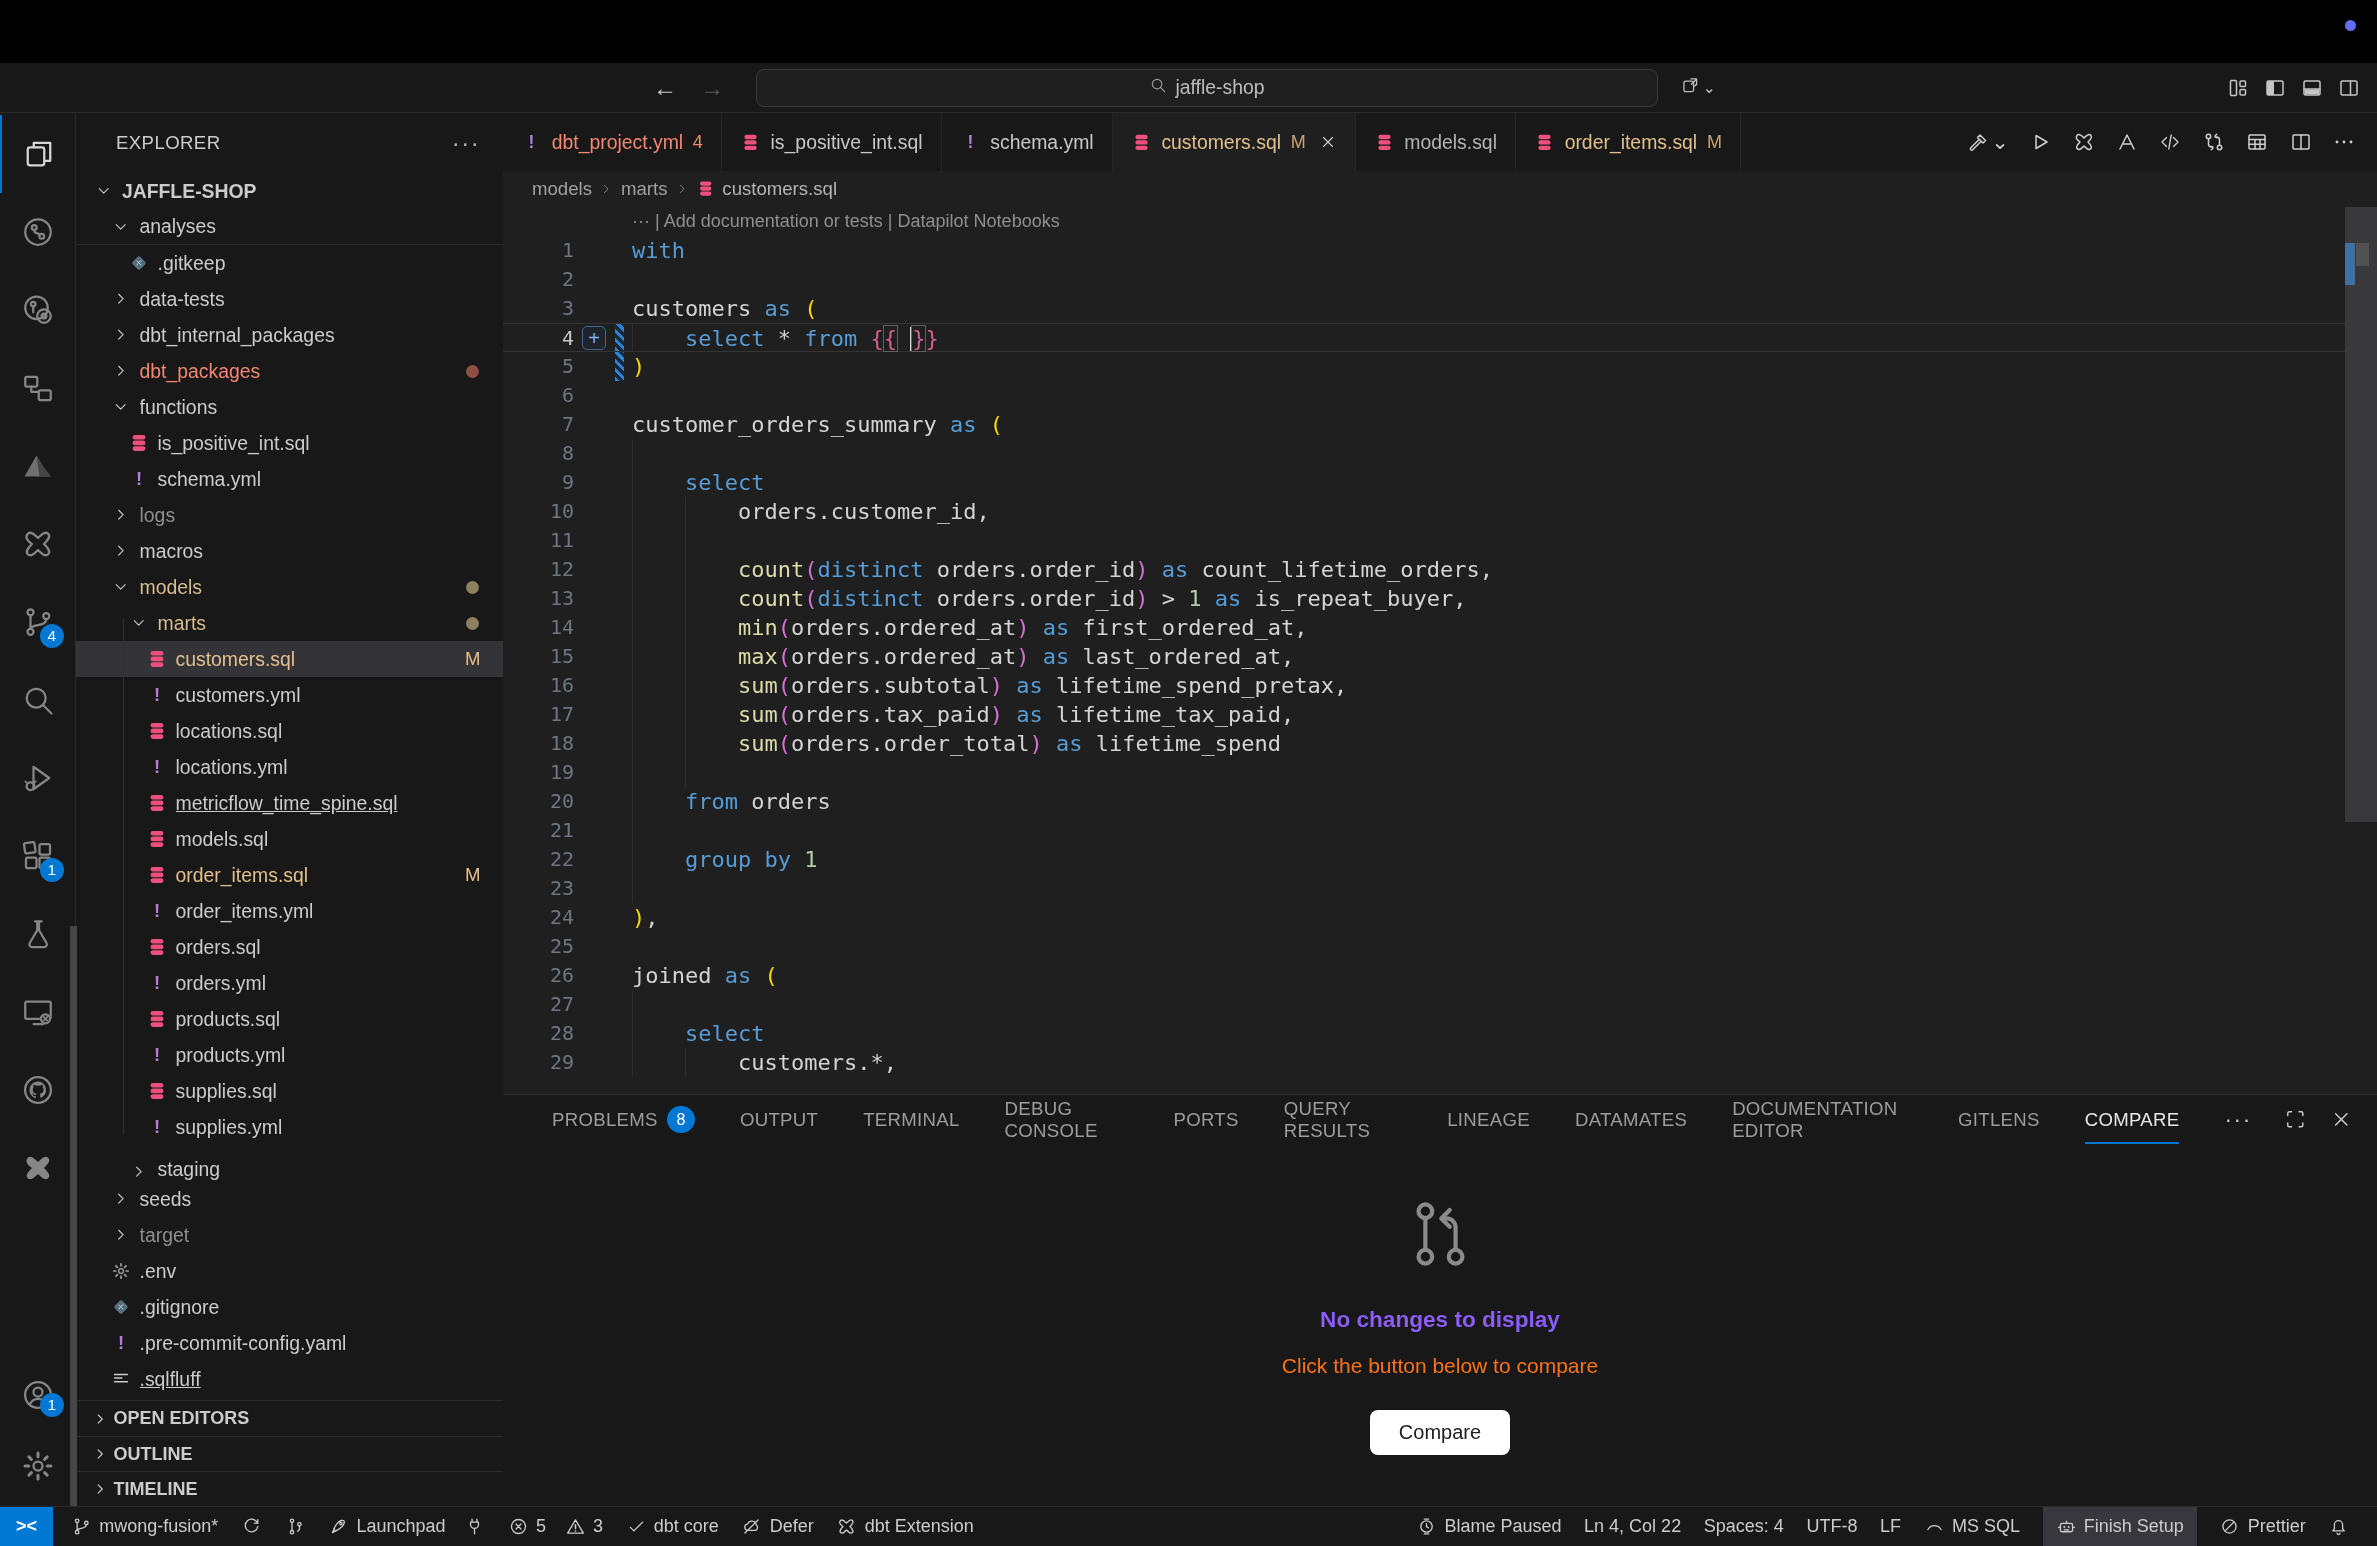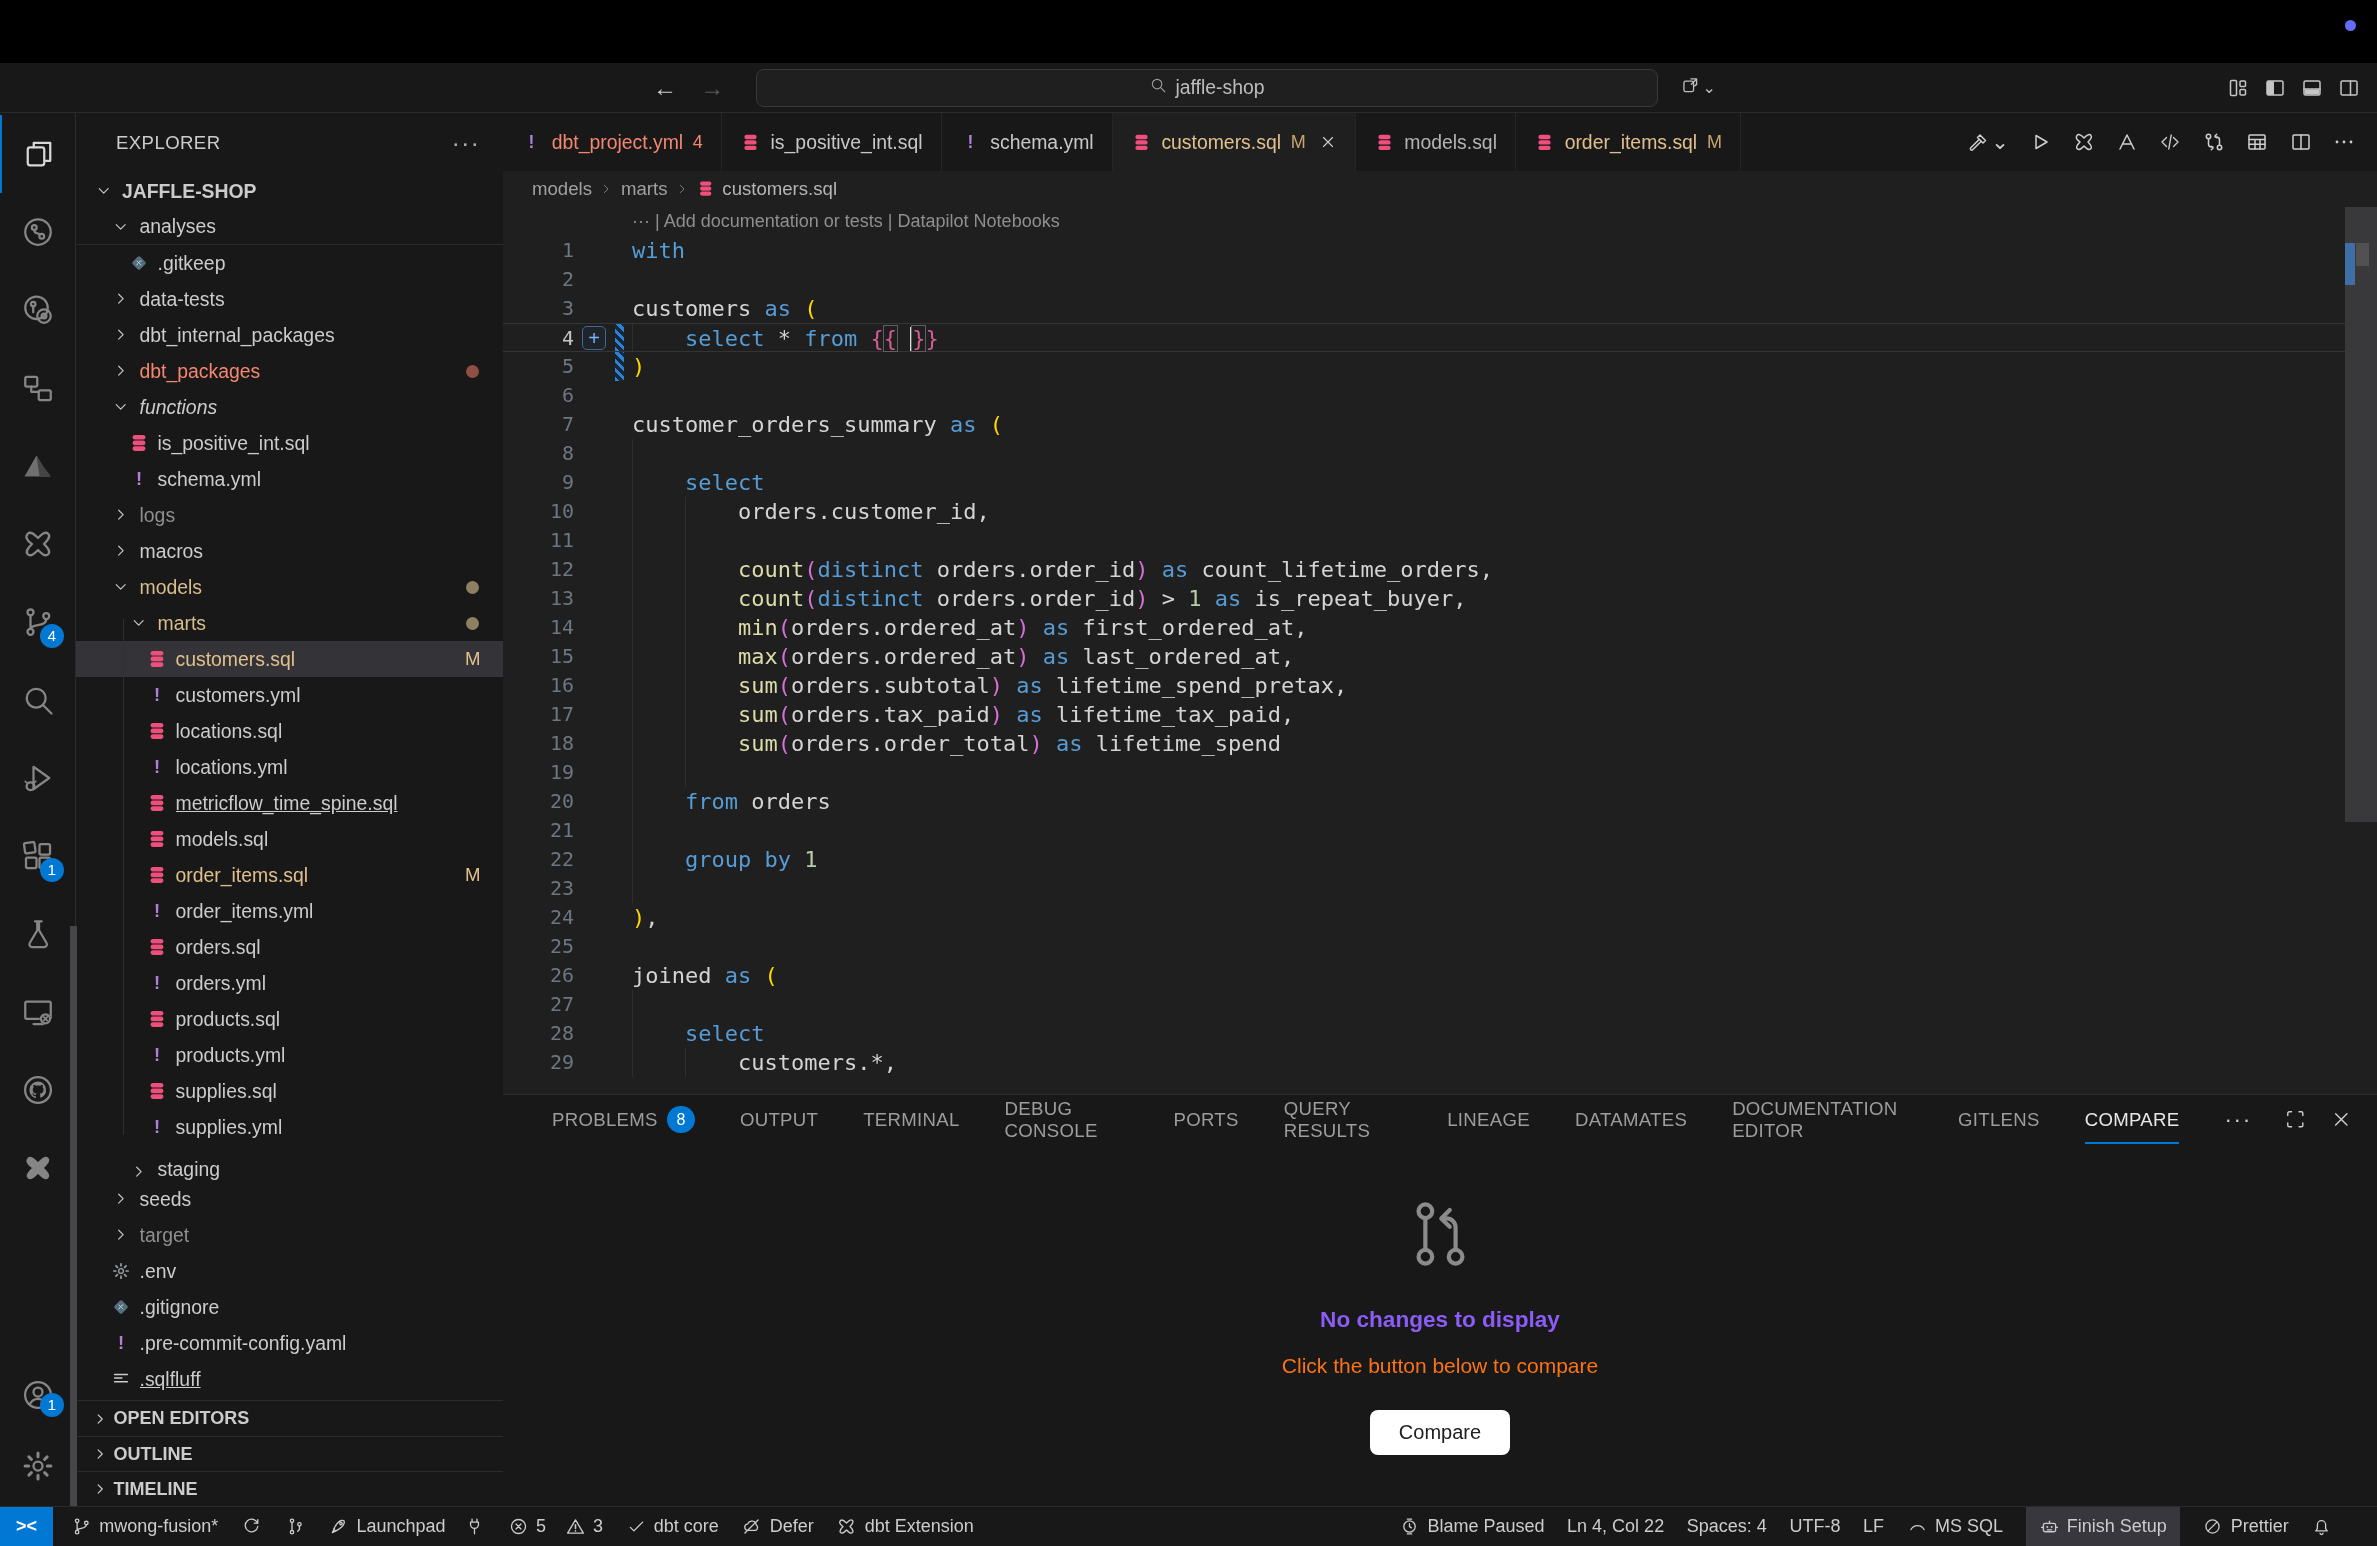--- a/index.html
+++ b/index.html
@@ -99,21 +99,21 @@
   .panel-body { flex:1; display:flex; flex-direction:column; align-items:center; justify-content:center; gap:0; color:#8b8b8b; }
   .cmp-icon { margin-bottom:29px; color:#8b8b8b; }
   .cmp-title { color:#8b5cf6; font-weight:bold; font-size:22.6px; margin-bottom:21px; }
   .cmp-sub { color:#f97316; font-size:21px; margin-bottom:32px; }
   .cmp-btn { background:#ffffff; color:#202020; font-size:20px; padding:11.3px 29px; border-radius:8px; border:none; font-family:"Liberation Sans",sans-serif; }
 
   
   .statusbar { height:40px; background:#181818; border-top:0.8px solid #2b2b2b; display:flex; align-items:center; font-size:18px; color:#cccccc; flex:none; }
   .st-item { display:flex; align-items:center; gap:7.3px; margin-right:22.6px; white-space:nowrap; }
   .st-left { display:flex; align-items:center; flex:1; min-width:0; }
-  .st-right { display:flex; align-items:center; margin-left:auto; padding-right:22px; }
+  .st-right { display:flex; align-items:center; margin-left:auto; padding-right:5px; }
   .st-remote { width:53px; height:40px; background:#0078d4; color:#fff; display:flex; align-items:center; justify-content:center; margin-right:18px; font-weight:bold; }
   .st-hl { background:#37373d; height:40px; padding:0 13px; display:flex; align-items:center; gap:7.3px; }
   .pairgap { margin-left:11.3px; }
 </style>
 </head>
 <body>
 
 <div class="app">
   <div class="mac-strip">
     <div class="mac-dot"></div>
@@ -334,21 +334,21 @@
           </div>
           <div class="trow" style="padding-left: 33px;">
             <span class="chev">
               <svg width="19.4" height="19.4" viewBox="0 0 24 24" fill="none" stroke="currentColor" stroke-width="1.5" stroke-linecap="round" stroke-linejoin="round">
                 <path d="M9.5 6.5l5.5 5.5-5.5 5.5"></path>
               </svg>
             </span>
             <span class="lbl" style="color:#f48771">dbt_packages</span>
             <span class="dot" style="background:#8f4f44"></span>
           </div>
-          <div class="trow" style="padding-left: 33px; font-style: italic;">
+          <div class="trow" style="padding-left: 33px;">
             <span class="chev">
               <svg width="19.4" height="19.4" viewBox="0 0 24 24" fill="none" stroke="currentColor" stroke-width="1.5" stroke-linecap="round" stroke-linejoin="round">
                 <path d="M6.5 9.5l5.5 5.5 5.5-5.5"></path>
               </svg>
             </span>
             <span class="lbl">functions</span>
           </div>
           <div class="trow" style="padding-left: 51px;">
             <span class="ficon">
               <svg width="22" height="22" viewBox="0 0 24 24" fill="none" stroke="currentColor" stroke-width="1.5" stroke-linecap="round" stroke-linejoin="round">

